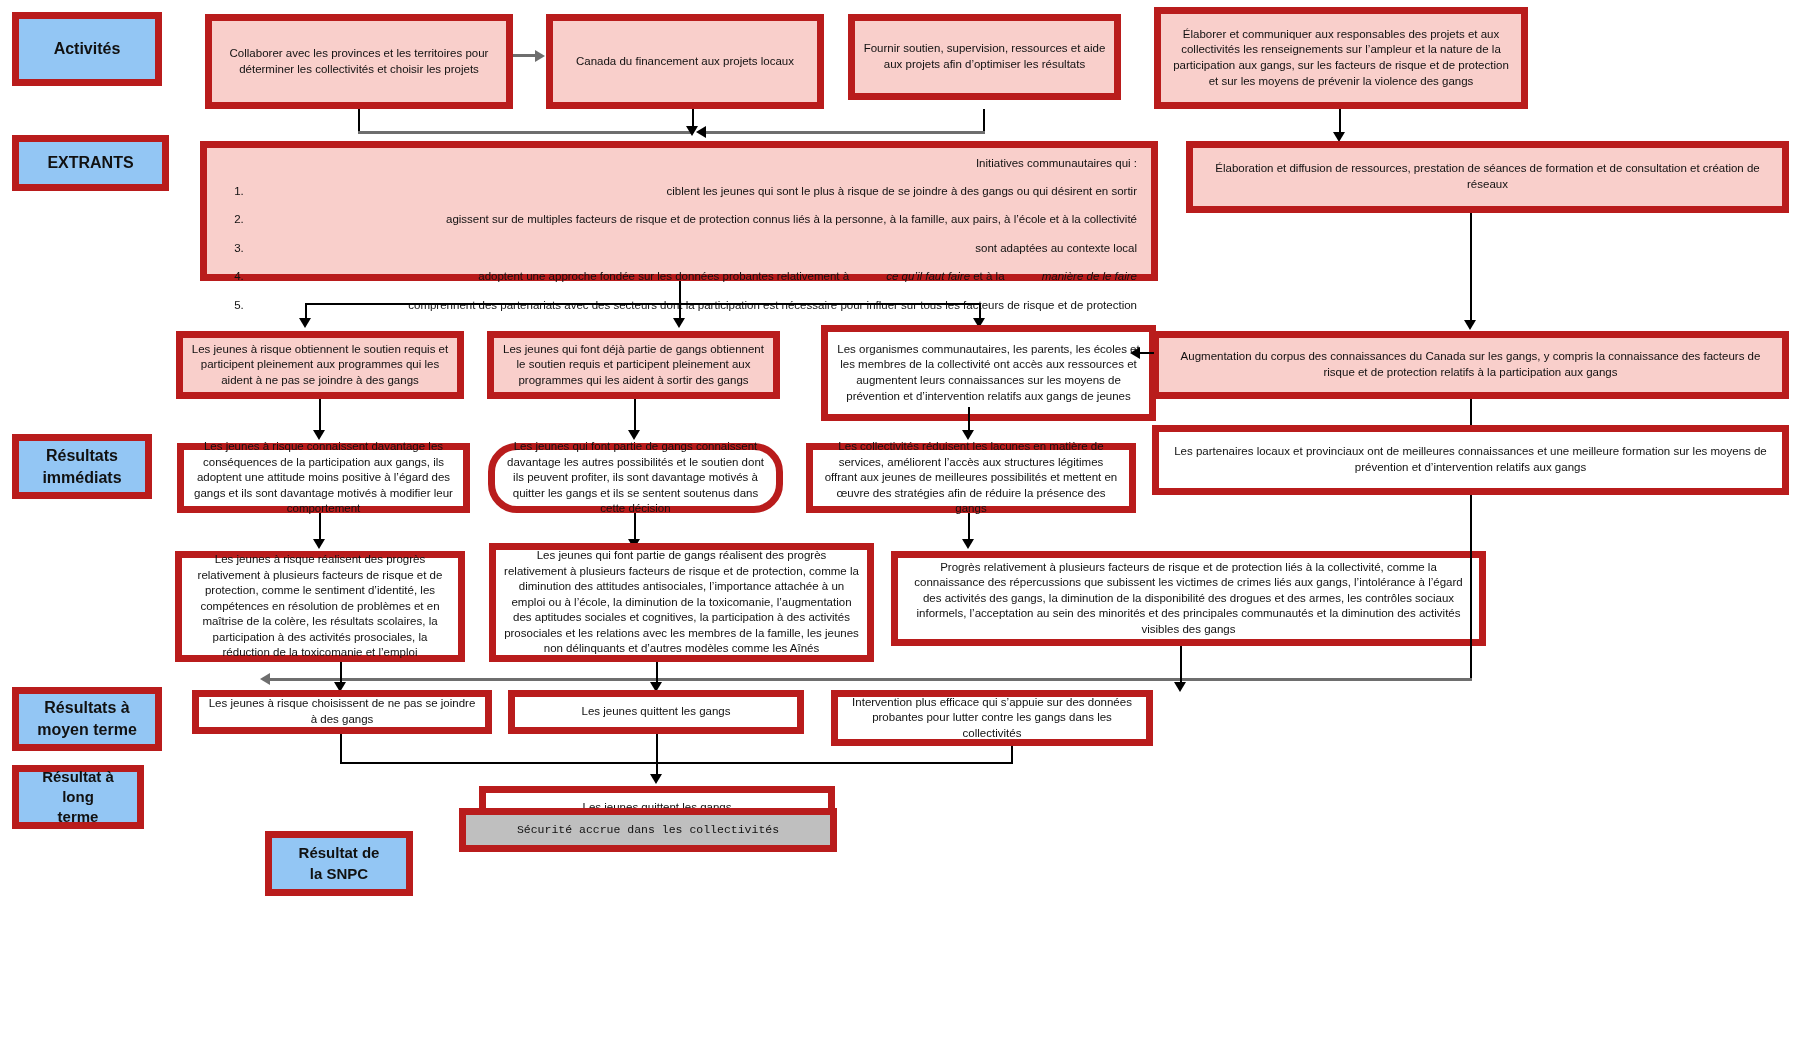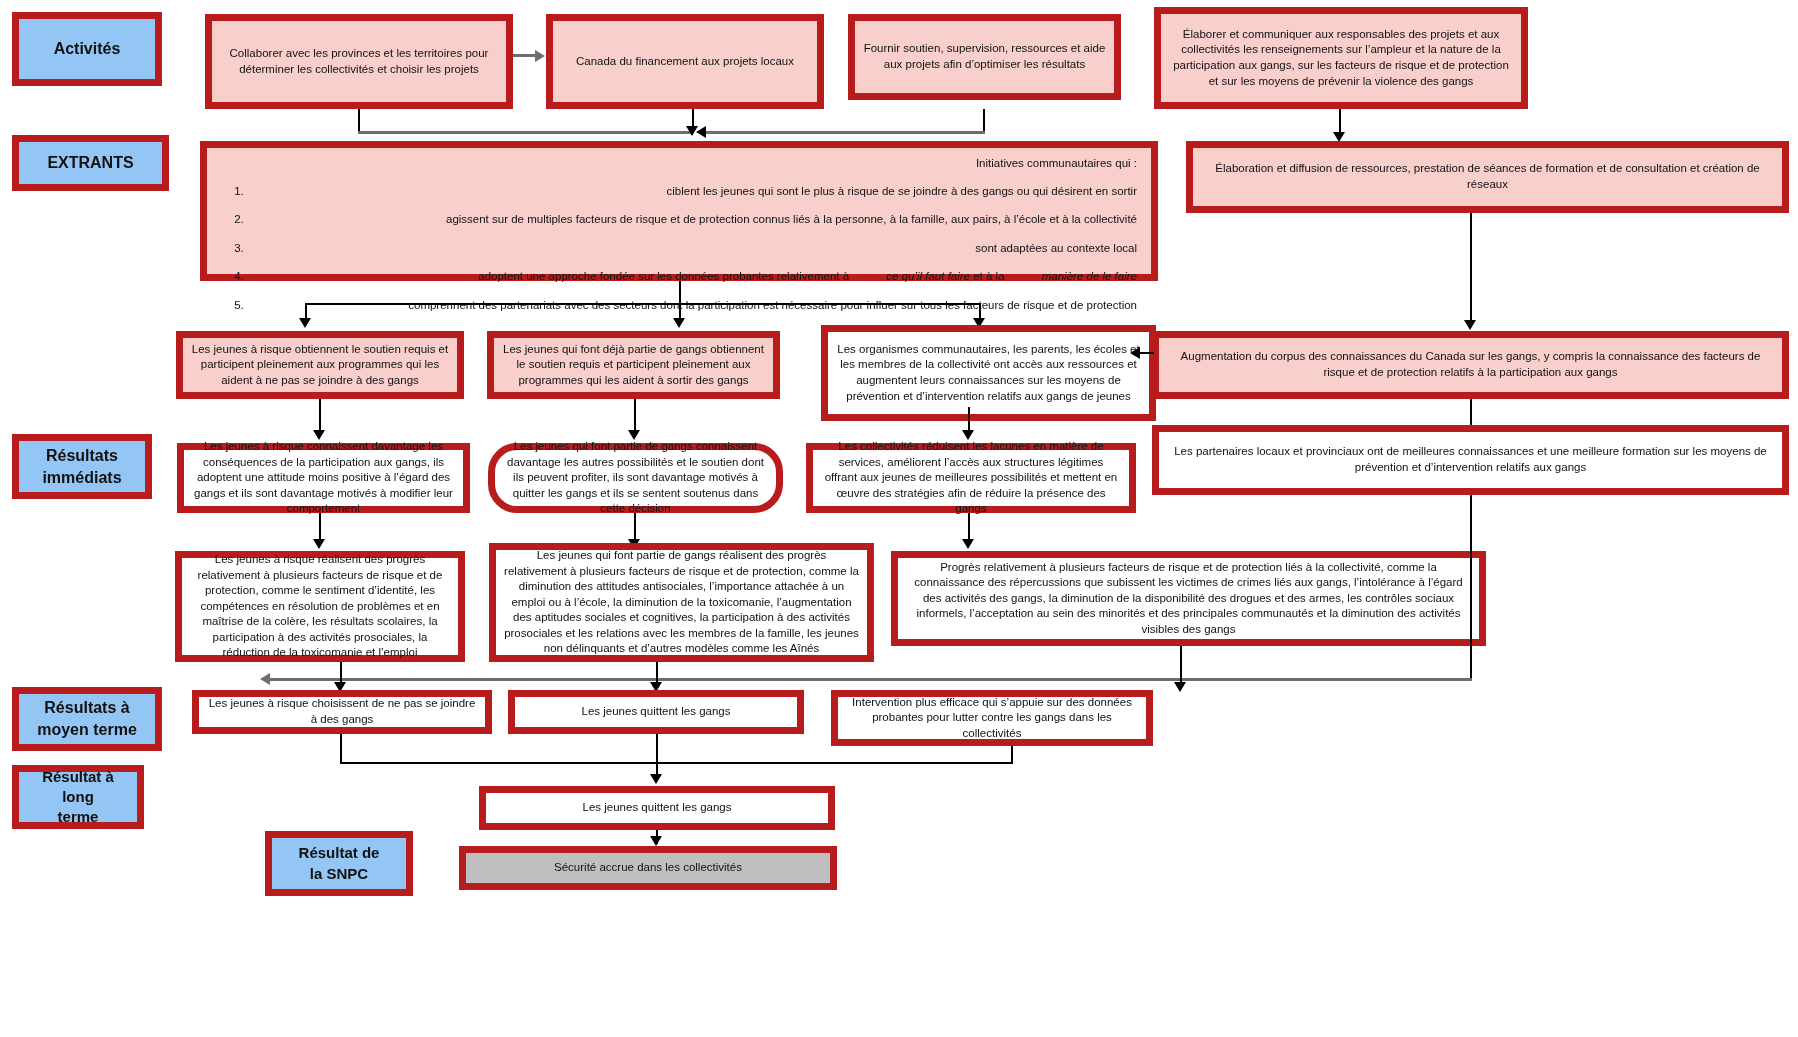--- a/index.html
+++ b/index.html
@@ -226,17 +226,17 @@
   <div class="ln v" style="left:656px;top:734px;height:44px;"></div>
   <div class="arw down" style="left:650px;top:774px;"></div>
 
   <div class="box white" style="left:479px;top:786px;width:356px;height:44px;">
     <span>Les jeunes quittent les gangs</span>
   </div>
 
   <div class="ln v" style="left:656px;top:830px;height:14px;"></div>
   <div class="arw down" style="left:650px;top:836px;"></div>
 
-  <div class="box grey" style="left:459px;top:846px;width:378px;height:44px;">
+  <div class="box grey" style="left:459px;top:808px;width:378px;height:44px;font-family:Liberation Mono, monospace;">
     <span>Sécurité accrue dans les collectivités</span>
   </div>
 
 </div>
 
 </body></html>

